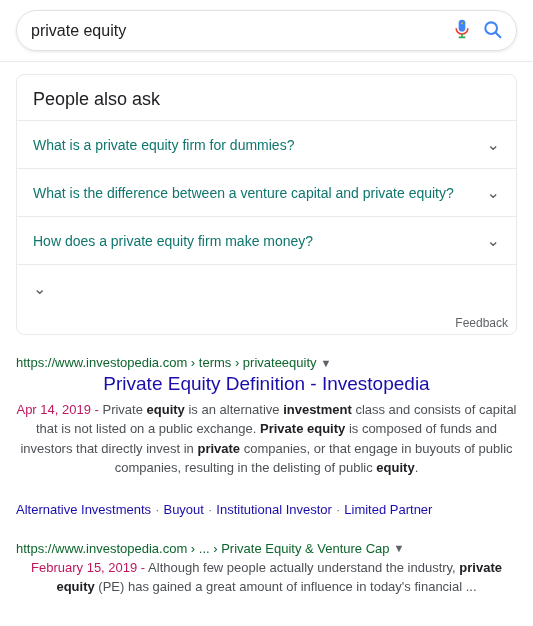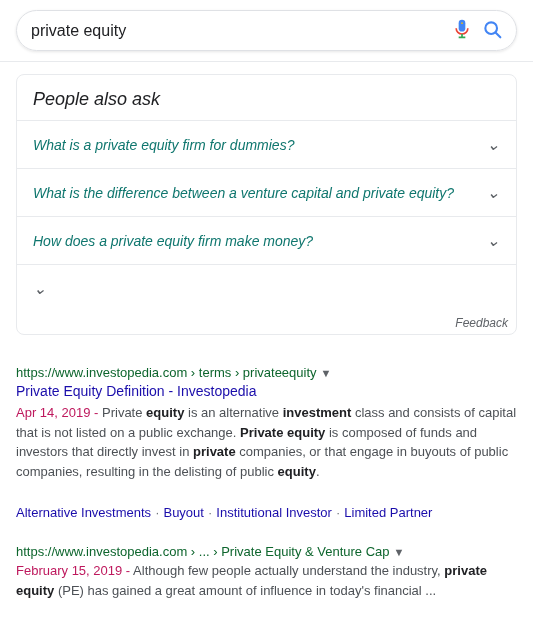--- a/index.html
+++ b/index.html
@@ -48,23 +48,22 @@
 
     
     .main-content {
       padding: 12px 16px;
     }
 
     
     .paa-box {
       border: 1px solid #e8eaed;
       border-radius: 8px;
-      margin-bottom: 30px;
+      margin-bottom: 20px;
       overflow: hidden;
-      font-style: italic;
     }
     .paa-title {
       font-size: 18px;
       font-weight: 500;
       padding: 14px 16px 10px;
       color: #202124;
     }
     .paa-item {
       border-top: 1px solid #e8eaed;
       display: flex;
@@ -84,37 +83,38 @@
     .feedback-link {
       text-align: right;
       padding: 4px 8px;
       font-size: 12px;
       color: #5f6368;
     }
 
     
     .result {
       margin-bottom: 24px;
+      text-align: center;
     }
     .result-url-line {
       display: flex;
       align-items: center;
       gap: 4px;
       margin-bottom: 2px;
     }
     .result-url-green {
       color: #0d652d;
       font-size: 13px;
     }
     .dropdown-arrow {
       color: #5f6368;
       font-size: 11px;
     }
     .result-title {
-      font-size: 14px;
+      font-size: 19px;
       color: #1a0dab;
       text-decoration: none;
       line-height: 1.3;
       display: block;
       margin-bottom: 3px;
       cursor: pointer;
     }
     .result-date {
       color: #be185d;
       font-size: 13px;

